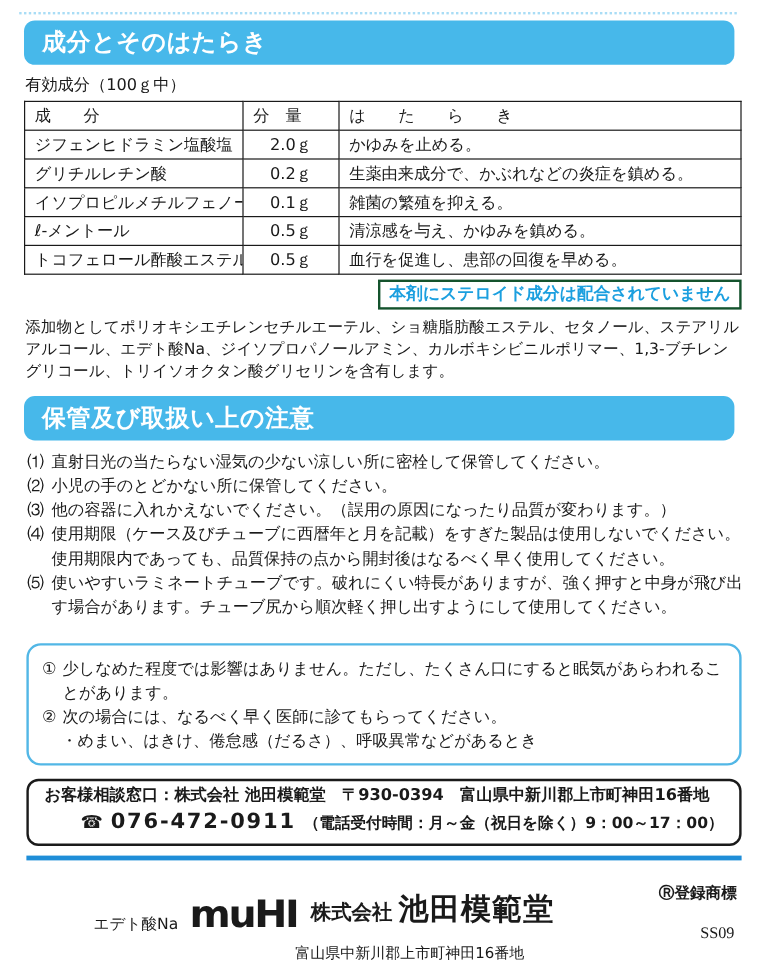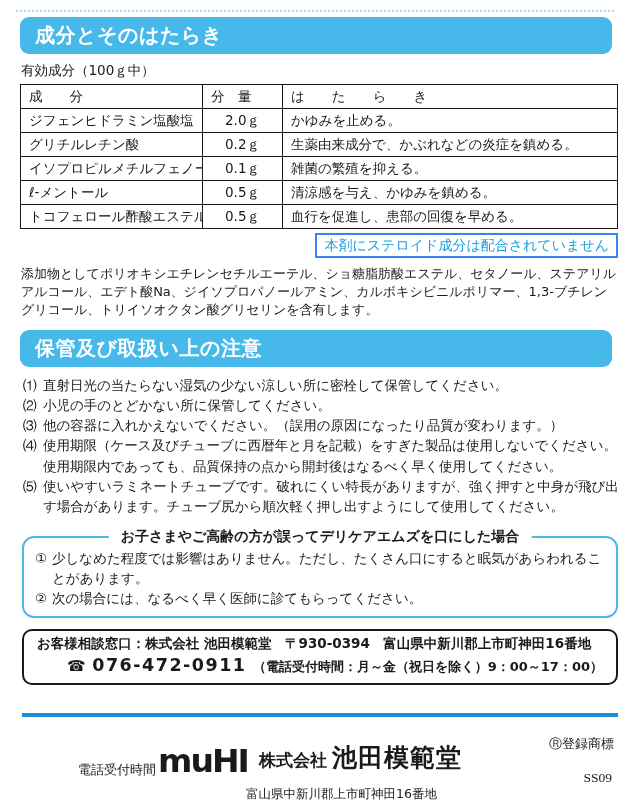--- a/index.html
+++ b/index.html
@@ -34,22 +34,22 @@
     border:1.5px solid #1a1a1a; padding:1px 8px; height:21px;
     font-weight:normal; overflow:hidden; white-space:nowrap;
   }
   .col-ing { width:165px; }
   .col-amt { width:63px; }
   .ing-table th { text-align:left; }
   .cell-amount { text-align:center;margin-top:20px; }
 
   .steroid-note {
     width:max-content; margin:4px 22px 0 auto;
-    border:2px solid #3b82f6; color:#1b9fdf;
-    font-size:14px; padding:0 7px 1px; line-height:20px;
+    border:2px solid #14532d; color:#1b9fdf;
+    font-size:14px; padding:0 7px 1px; line-height:20px;font-weight:bold;
   }
 
   .additives { margin:7px 20px 0 21px; font-size:13px; line-height:1.40; }
 
   .notes { margin:8px 18px 0 23px; font-size:13.5px; }
   .note-item { display:flex; line-height:1.5; }
   .note-marker { flex:0 0 20px; }
   .note-text { flex:1; }
 
   .accident-box {
@@ -85,21 +85,21 @@
   .maker-label { position:absolute; left:78px; top:49px; font-size:13px; }
   .muhi-logo {
     position:absolute; left:158px; top:30px;
     font-size:33px; font-weight:bold; letter-spacing:-2px;
     transform:scaleY(0.95);
   }
   .company-block { position:absolute; left:259px; top:29px; white-space:nowrap; }
   .company-prefix { font-size:17px; font-weight:600; }
   .company-name { font-size:25px; font-weight:600; letter-spacing:1px; }
   .company-address { position:absolute; left:246px; top:74px; font-size:12.5px; }
-  .trademark { position:absolute; right:26px; top:23px; font-size:13px; font-weight:normal; }
+  .trademark { position:absolute; right:26px; top:23px; font-size:13px; font-weight:bold; }
   .doc-code {
     position:absolute; right:28px; top:58px; font-size:13.5px;
     font-family:"Liberation Serif","DejaVu Serif",serif;
   }
 </style>
 </head>
 <body>
 
 <div class="page">
 
@@ -173,44 +173,44 @@
       <span class="note-marker">⑷</span>
       <span class="note-text">使用期限（ケース及びチューブに西暦年と月を記載）をすぎた製品は使用しないでください。使用期限内であっても、品質保持の点から開封後はなるべく早く使用してください。</span>
     </div>
     <div class="note-item">
       <span class="note-marker">⑸</span>
       <span class="note-text">使いやすいラミネートチューブです。破れにくい特長がありますが、強く押すと中身が飛び出す場合があります。チューブ尻から順次軽く押し出すようにして使用してください。</span>
     </div>
   </div>
 
   <div class="accident-box">
-    <div class="box-title">お子さまやご高齢の方が誤ってデリケアエムズを口にした場合</div>
     <div class="box-item">
       <span class="box-marker">①</span>
       <span class="box-text">少しなめた程度では影響はありません。ただし、たくさん口にすると眠気があらわれることがあります。</span>
     </div>
     <div class="box-item">
       <span class="box-marker">②</span>
       <span class="box-text">次の場合には、なるべく早く医師に診てもらってください。</span>
     </div>
+    <div class="box-sub">・めまい、はきけ、倦怠感（だるさ）、呼吸異常などがあるとき</div>
   </div>
 
   <div class="contact-box">
     <div class="contact-line1">お客様相談窓口：株式会社 池田模範堂　〒930-0394　富山県中新川郡上市町神田16番地</div>
     <div class="contact-line2">
       <span class="tel-icon">☎</span>
       <span class="tel-number">076-472-0911</span>
       <span class="tel-note">（電話受付時間：月～金（祝日を除く）9：00～17：00）</span>
     </div>
   </div>
 
   <div class="bottom">
     <div class="blue-rule"></div>
     <div class="trademark">Ⓡ登録商標</div>
-    <div class="maker-label">電話受付時間</div>
+    <div class="maker-label">エデト酸Na</div>
     <div class="muhi-logo">muHI</div>
     <div class="company-block">
       <span class="company-prefix">株式会社</span>
       <span class="company-name">池田模範堂</span>
     </div>
     <div class="company-address">富山県中新川郡上市町神田16番地</div>
     <div class="doc-code">SS09</div>
   </div>
 
 </div>

